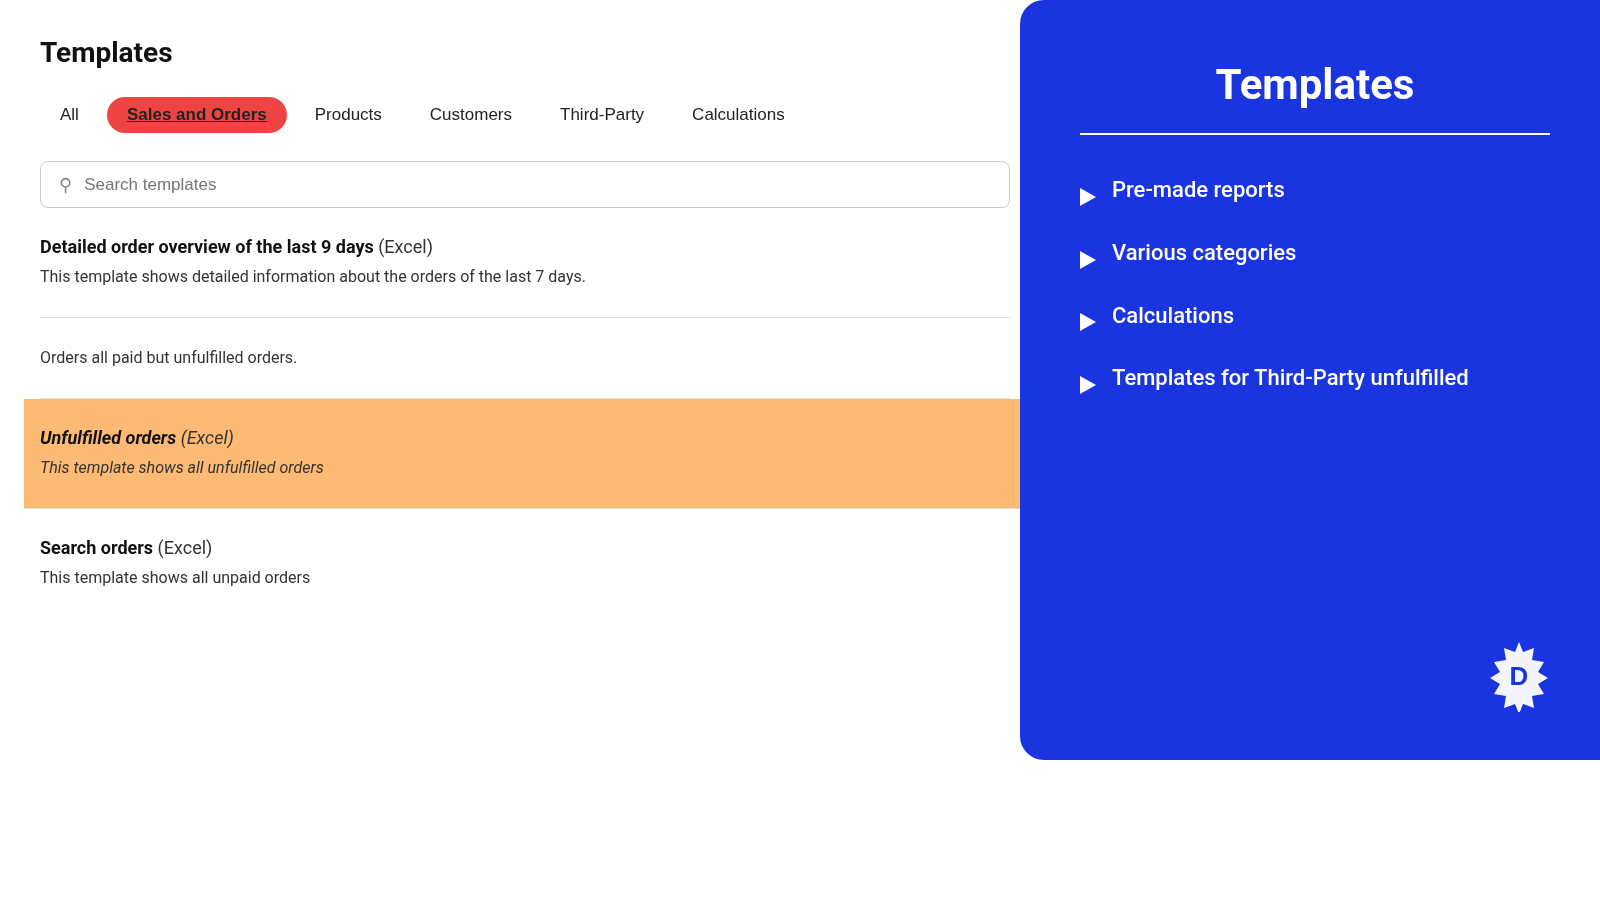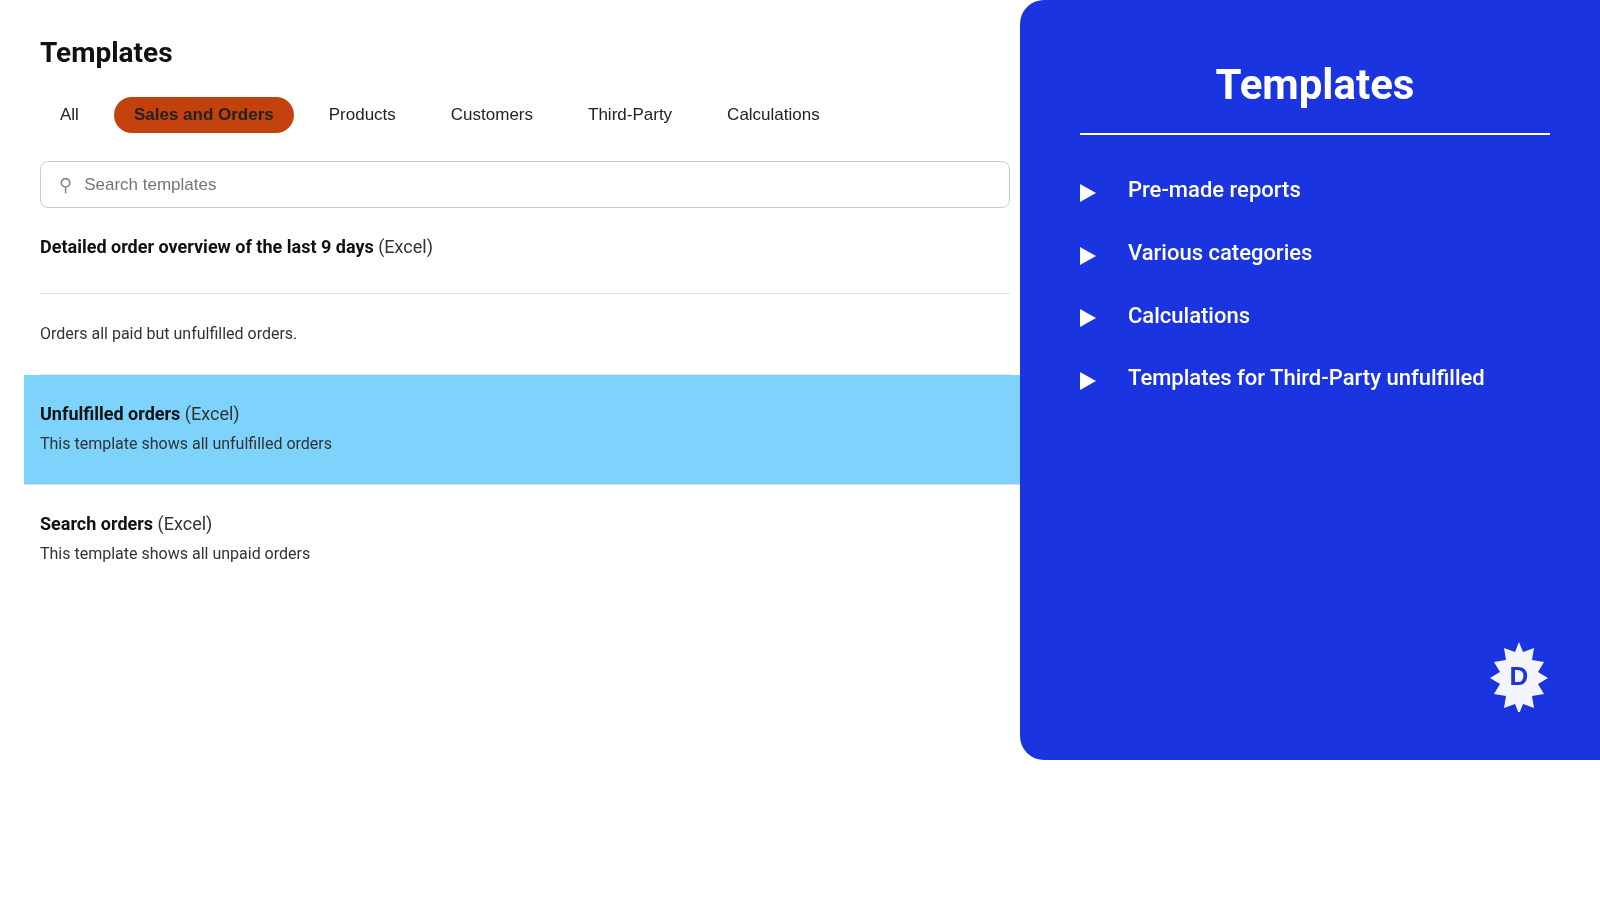--- a/index.html
+++ b/index.html
@@ -25,39 +25,40 @@
     .page-title {
       font-size: 28px;
       font-weight: 700;
       color: #111111;
       margin-bottom: 28px;
     }
 
     .tabs-bar {
       display: flex;
       align-items: flex-start;
-      gap: 15px;
+      gap: 8px;
       margin-bottom: 28px;
     }
 
     .tab-item {
       padding: 8px 20px;
       border-radius: 20px;
       font-size: 17px;
       font-weight: 500;
       color: #222222;
       cursor: pointer;
       background: transparent;
       border: none;
       white-space: nowrap;
     }
 
     .tab-item.active {
-      background: #c2410c;
+      background: #ef4444;
       font-weight: 600;
+      text-decoration: underline;
     }
 
     .search-container {
       display: flex;
       align-items: center;
       border: 1.5px solid #cccccc;
       border-radius: 8px;
       padding: 12px 18px;
       margin-bottom: 0;
       max-width: 980px;
@@ -88,23 +89,24 @@
       padding: 28px 0;
       border-bottom: 1px solid #e0e0e0;
       cursor: pointer;
     }
 
     .template-item:last-child {
       border-bottom: none;
     }
 
     .template-item.highlighted {
-      background: #7dd3fc;
+      background: #fdba74;
       padding: 28px 16px;
       margin: 0 -16px;
+      font-style: italic;
     }
 
     .template-title {
       font-size: 18px;
       font-weight: 700;
       color: #111111;
       margin-bottom: 8px;
     }
 
     .template-title .format {
@@ -150,22 +152,22 @@
 
     .panel-list {
       list-style: none;
       display: flex;
       flex-direction: column;
       gap: 32px;
     }
 
     .panel-list-item {
       display: flex;
-      align-items: center;
-      gap: 32px;
+      align-items: flex-end;
+      gap: 16px;
       font-size: 22px;
       font-weight: 500;
       color: #ffffff;
       line-height: 1.4;
     }
 
     .panel-list-item .bullet {
       width: 0;
       height: 0;
       border-style: solid;
@@ -195,20 +197,21 @@
     <input class="search-input" type="text" placeholder="Search templates" style="">
   </div>
 
   <div class="template-list">
 
     <div class="template-item">
       <div class="template-title">
         <span>Detailed order overview of the last 9 days</span>
         <span class="format"> (Excel)</span>
       </div>
+      <div class="template-desc">This template shows detailed information about the orders of the last 7 days.</div>
     </div>
 
     <div class="template-item">
       <div class="template-desc">Orders all paid but unfulfilled orders.</div>
     </div>
 
     <div class="template-item highlighted">
       <div class="template-title">
         <span>Unfulfilled orders</span>
         <span class="format"> (Excel)</span>

